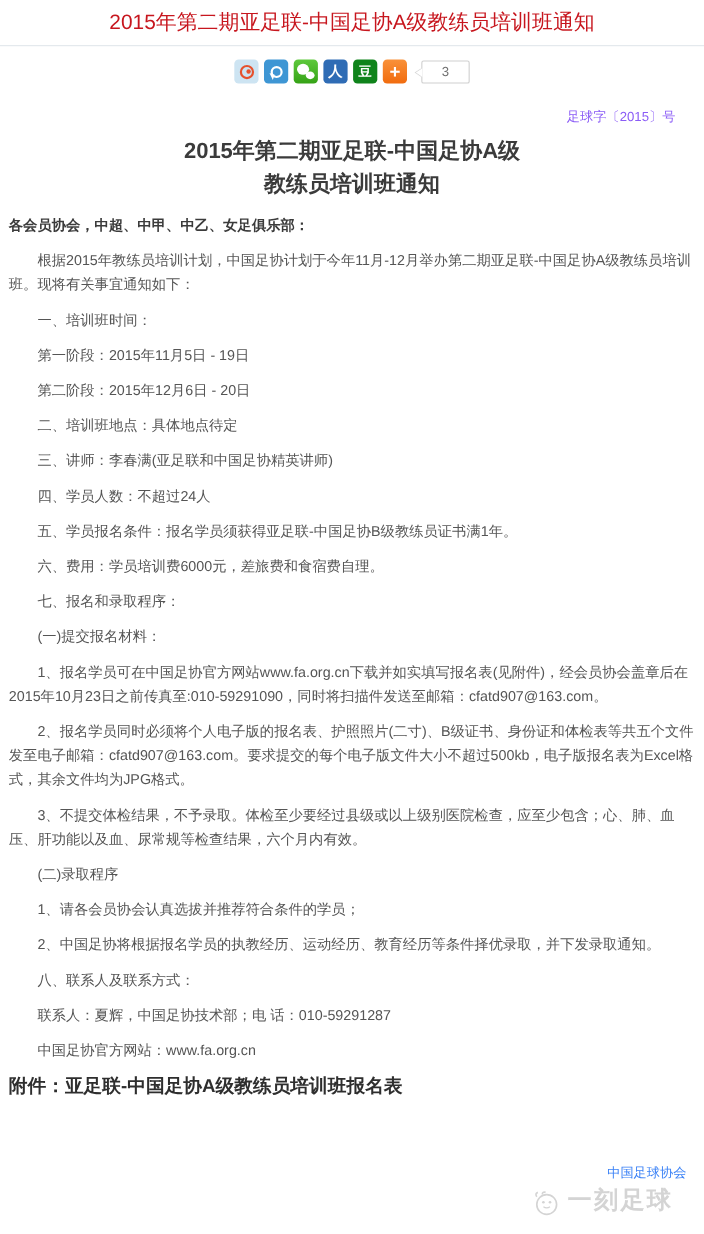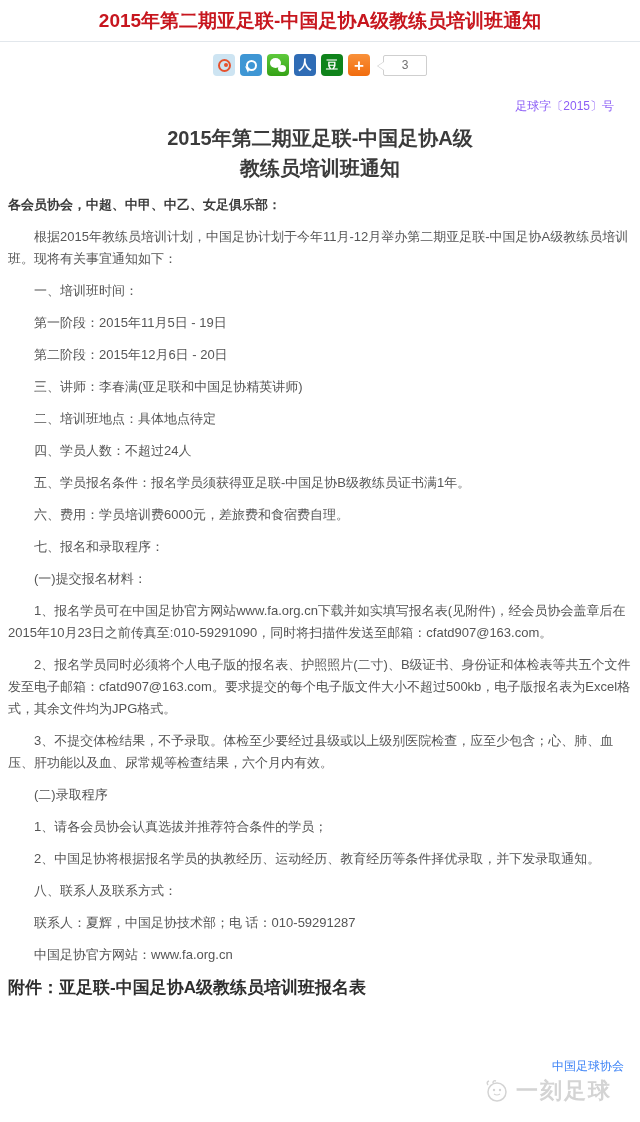--- a/index.html
+++ b/index.html
@@ -9,21 +9,21 @@
     background: #ffffff;
     font-family: "Liberation Sans", "DejaVu Sans", sans-serif;
     position: relative;
   }
   .page { width: 640px; height: 1122px; position: relative; }
 
   
   .top-title {
     padding: 9px 20px 8px;
     text-align: center;
-    font-size: 19px; line-height: 24px; font-weight: bold;
+    font-size: 19px; line-height: 24px; font-weight: normal;
     color: #c7161e;
   }
   .header-divider { border-bottom: 1px solid #e2e7ec; width: 100%; }
   .meta {
     margin-top: 13px; text-align: center;
     font-size: 11px; color: #9d9d9d; letter-spacing: 0.5px;
   }
   .share-bar {
     margin-top: 12px; height: 22px;
     display: flex; justify-content: center; align-items: center; gap: 5px;
@@ -103,21 +103,21 @@
     font-weight: bold; color: #2e2e2e;
   }
 
   
   .footer-org {
     position: absolute; right: 16px; top: 1058px;
     font-size: 12px; color: #3b82f6;
   }
   .watermark {
     position: absolute; right: 28px; top: 1076px;
-    display: flex; align-items: center; gap: 6px;
+    display: flex; align-items: flex-end; gap: 6px;
     color: #d4d4d4; font-size: 22px; font-weight: bold; letter-spacing: 2px;
   }
   .footer-date {
     position: absolute; right: 24px; top: 1096px;
     font-size: 12px; color: #be185d; margin-top: 31px;
   }
 </style>
 </head>
 <body>
 
@@ -152,22 +152,22 @@
       <span>2015年第二期亚足联-中国足协A级</span><br>
       <span>教练员培训班通知</span>
     </h2>
 
     <p class="salutation">各会员协会，中超、中甲、中乙、女足俱乐部：</p>
 
     <p class="body-p">根据2015年教练员培训计划，中国足协计划于今年11月-12月举办第二期亚足联-中国足协A级教练员培训班。现将有关事宜通知如下：</p>
     <p class="body-p">一、培训班时间：</p>
     <p class="body-p">第一阶段：2015年11月5日 - 19日</p>
     <p class="body-p">第二阶段：2015年12月6日 - 20日</p>
+    <p class="body-p">二、培训班地点：具体地点待定</p>
     <p class="body-p">三、讲师：李春满(亚足联和中国足协精英讲师)</p>
-    <p class="body-p">二、培训班地点：具体地点待定</p>
     <p class="body-p">四、学员人数：不超过24人</p>
     <p class="body-p">五、学员报名条件：报名学员须获得亚足联-中国足协B级教练员证书满1年。</p>
     <p class="body-p">六、费用：学员培训费6000元，差旅费和食宿费自理。</p>
     <p class="body-p">七、报名和录取程序：</p>
     <p class="body-p">(一)提交报名材料：</p>
     <p class="body-p">1、报名学员可在中国足协官方网站www.fa.org.cn下载并如实填写报名表(见附件)，经会员协会盖章后在2015年10月23日之前传真至:010-59291090，同时将扫描件发送至邮箱：cfatd907@163.com。</p>
     <p class="body-p">2、报名学员同时必须将个人电子版的报名表、护照照片(二寸)、B级证书、身份证和体检表等共五个文件发至电子邮箱：cfatd907@163.com。要求提交的每个电子版文件大小不超过500kb，电子版报名表为Excel格式，其余文件均为JPG格式。</p>
     <p class="body-p">3、不提交体检结果，不予录取。体检至少要经过县级或以上级别医院检查，应至少包含；心、肺、血压、肝功能以及血、尿常规等检查结果，六个月内有效。</p>
     <p class="body-p">(二)录取程序</p>
     <p class="body-p">1、请各会员协会认真选拔并推荐符合条件的学员；</p>

